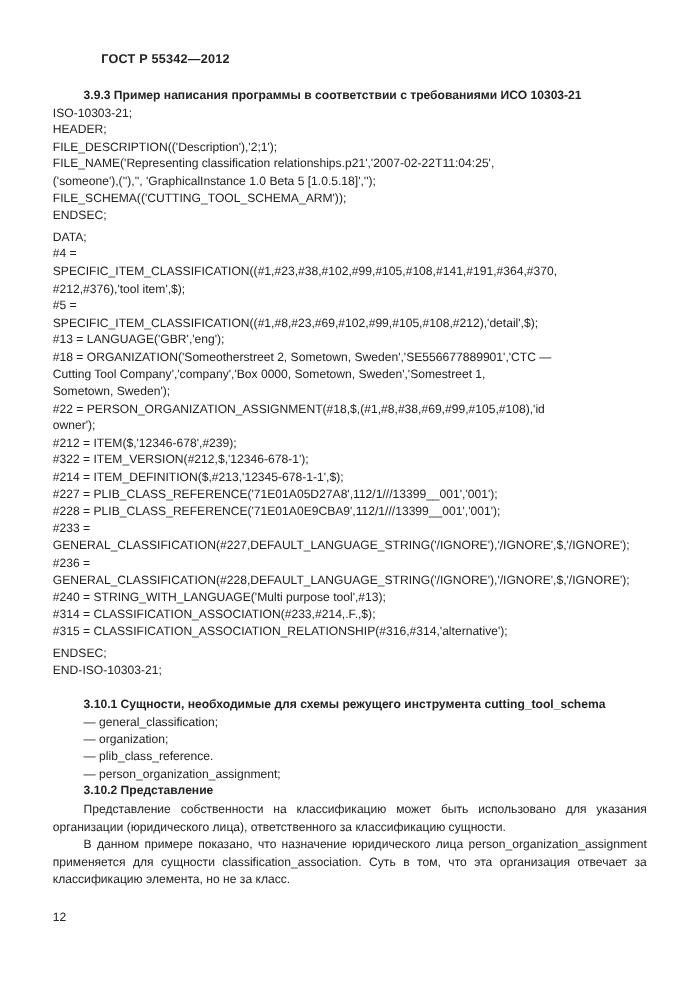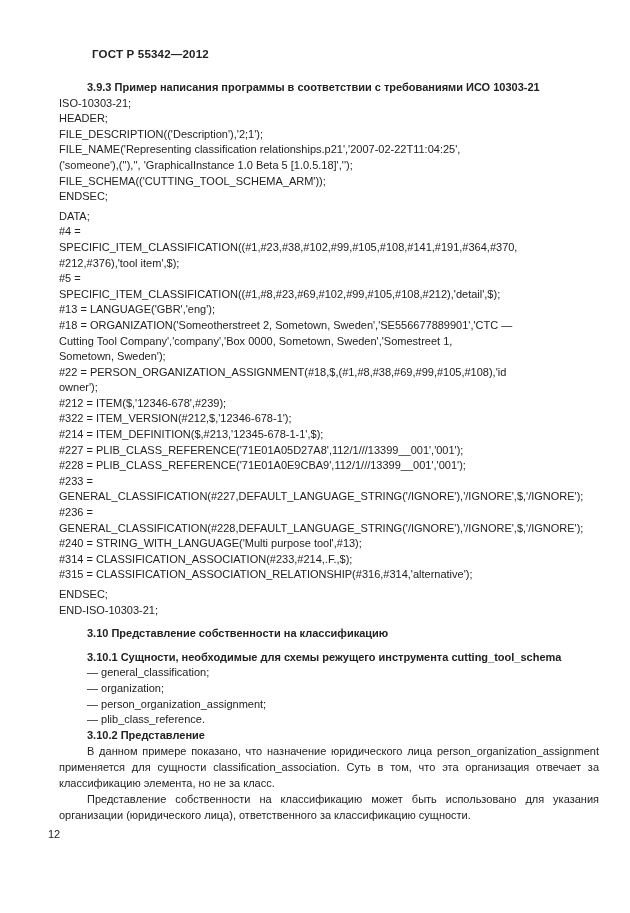--- a/index.html
+++ b/index.html
@@ -1,18 +1,18 @@
 <!DOCTYPE html>
 <html><head>
 <meta charset="utf-8">
 <style>
   html, body { margin: 0; padding: 0; background: #ffffff; }
   body { width: 630px; height: 913px; position: relative; overflow: hidden; font-family: "Liberation Sans", sans-serif; color: #222; }
   .page-header { position: absolute; left: 48px; top: 48px; font-size: 11.5px; font-weight: bold; letter-spacing: 0.2px; padding-left: 44px; }
-  .content { position: absolute; left: 48px; top: 80px; width: 540px; font-size: 11px; line-height: 15.6px; margin-left: 11px; }
+  .content { position: absolute; left: 48px; top: 80px; width: 540px; font-size: 11px; line-height: 15.6px; }
   .h-indent { padding-left: 28px; font-weight: bold; }
   .code-line { white-space: nowrap; }
   .gap { height: 4px; }
   .gap-l { height: 8px; }
   .para { text-indent: 28px; text-align: justify; line-height: 16px; }
   .list-item { padding-left: 28px; }
   .page-number { position: absolute; left: 48px; top: 828px; font-size: 11px; }
 </style>
 </head>
 <body>
@@ -61,29 +61,28 @@
     <div class="code-line"></div>
   </div>
   <div class="gap"></div>
 
   <div>
     <div class="code-line">ENDSEC;</div>
     <div class="code-line">END-ISO-10303-21;</div>
   </div>
   <div class="gap-l"></div>
 
-  <div class="h-indent">3.10 Представление собственности на классификацию</div>
   <div class="gap-l"></div>
 
   <div class="h-indent">3.10.1 Сущности, необходимые для схемы режущего инструмента cutting_tool_schema</div>
   <div>
     <div class="list-item">— general_classification;</div>
     <div class="list-item">— organization;</div>
+    <div class="list-item">— plib_class_reference.</div>
     <div class="list-item">— person_organization_assignment;</div>
-    <div class="list-item">— plib_class_reference.</div>
   </div>
 
   <div class="h-indent">3.10.2  Представление</div>
+  <div class="para">Представление собственности на классификацию может быть использовано для указания организации (юридического лица), ответственного за классификацию сущности.</div>
   <div class="para">В данном примере показано, что назначение юридического лица person_organization_assignment применяется для сущности classification_association. Суть в том, что эта организация отвечает за классификацию элемента, но не за класс.</div>
-  <div class="para">Представление собственности на классификацию может быть использовано для указания организации (юридического лица), ответственного за классификацию сущности.</div>
 </div>
 
 <div class="page-number">12</div>
 
 </body></html>

